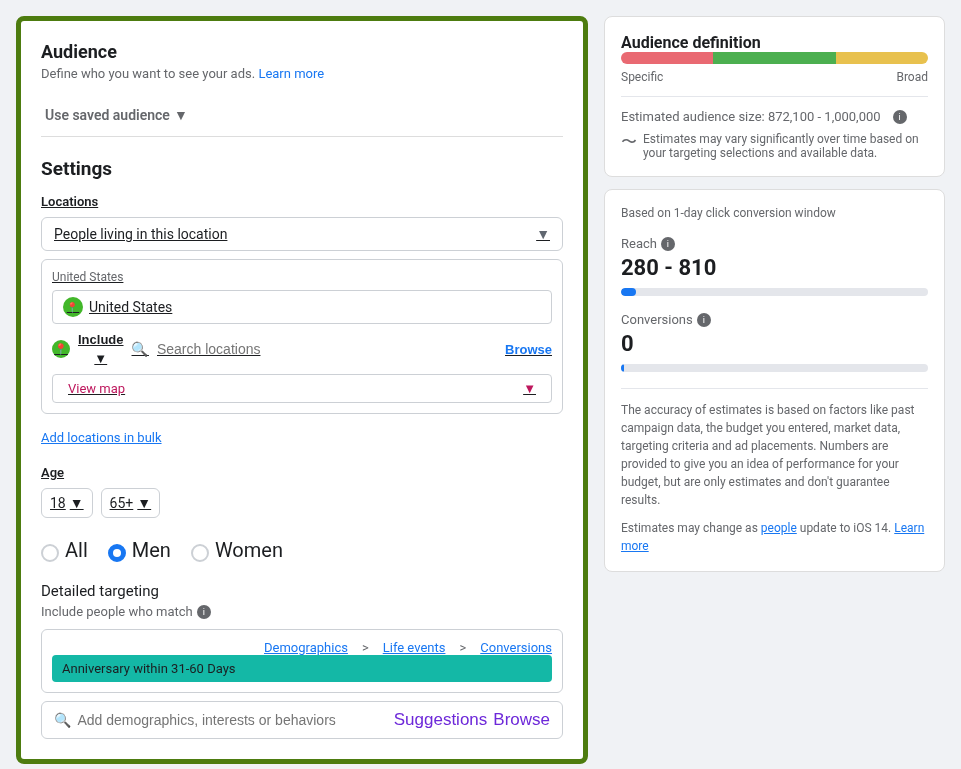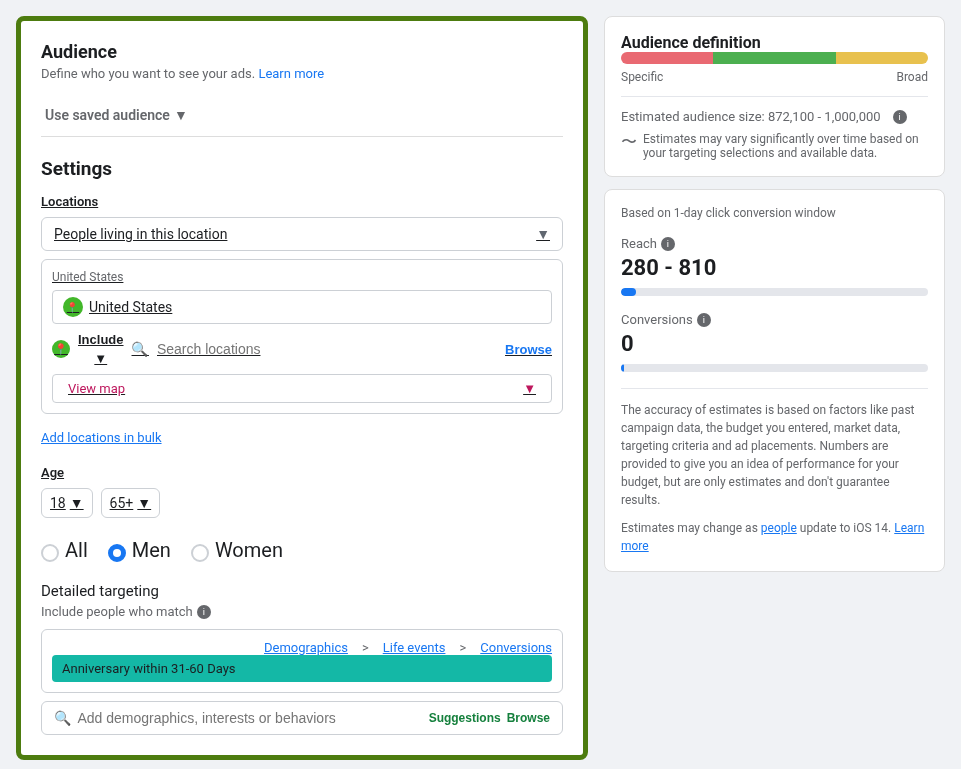--- a/index.html
+++ b/index.html
@@ -299,26 +299,26 @@
       margin-top: 8px;
     }
     .search-targeting-input {
       flex: 1;
       border: none;
       outline: none;
       font-size: 14px;
       color: #65676b;
     }
     .suggestions-btn, .browse-targeting-btn {
-      font-size: 12px;
-      color: #15803d;
+      font-size: 17px;
+      color: #6d28d9;
       cursor: pointer;
       background: none;
       border: none;
-      font-weight: 700;
+      font-weight: 400;
     }
 
     
     .audience-def-title {
       font-size: 16px;
       font-weight: 700;
     }
     .audience-def-subtitle {
       font-size: 13px;
       color: #65676b;

